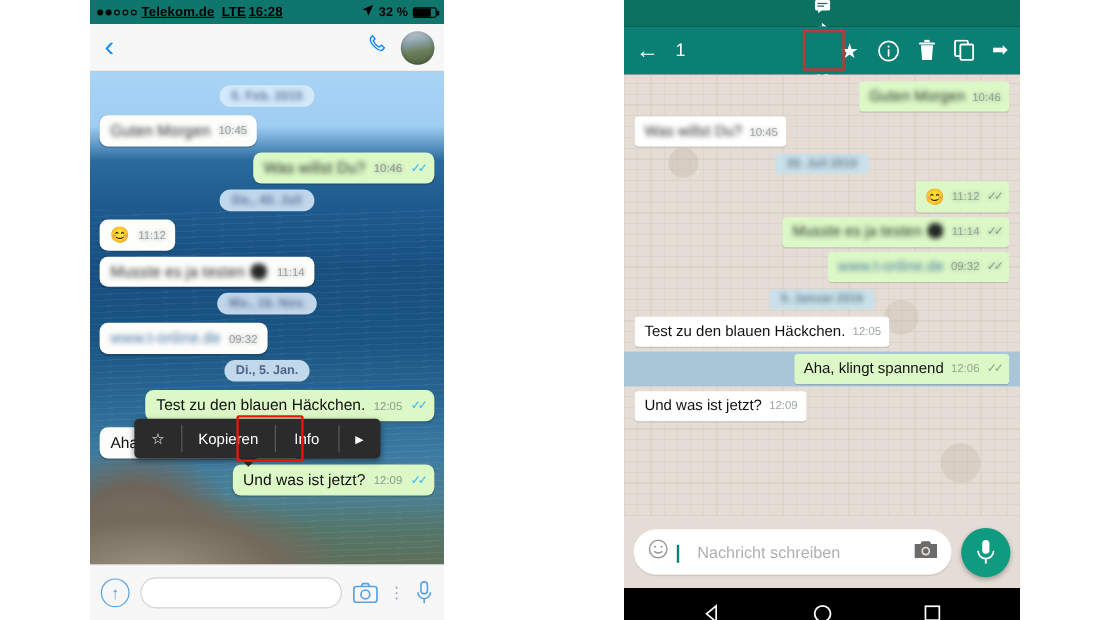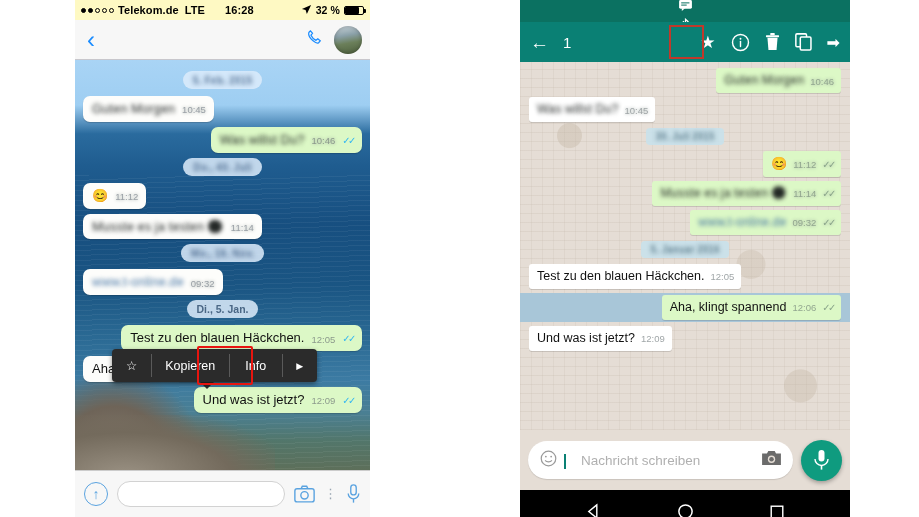--- a/index.html
+++ b/index.html
@@ -11,29 +11,29 @@
   }
   .stage { position: relative; width: 919px; height: 517px; background: #fff; }
 
   
   .phone { position: absolute; top: 0; overflow: hidden; }
   #ios-phone    { left: 75px;  width: 295px; height: 517px; background: #fff; }
   #android-phone{ left: 520px; width: 330px; height: 517px; background: #000; }
 
   
   .ios-status {
-    height: 20px; background: #fef9c3; display: flex; align-items: center;
+    height: 20px; background: #0f766e; display: flex; align-items: center;
     font-size: 11px; color: #000; padding: 0 6px; font-weight: 600;
-    letter-spacing: .1px; position: relative;
+    letter-spacing: .1px; position: relative; text-decoration: underline;
   }
   .ios-status .dots { display: flex; gap: 2px; align-items: center; margin-right: 4px; }
   .ios-status .dots i { width: 5px; height: 5px; border-radius: 50%; border: 1px solid #000; display: block; }
   .ios-status .dots i.on { background: #000; }
   .ios-status .carrier { margin-right: 6px; }
-  .ios-status .net { margin-right: 20px; }
+  .ios-status .net { margin-right: 2px; }
   .ios-status .clk { font-weight: 700; }
   .ios-status .right { position: absolute; right: 6px; display: flex; align-items: center; gap: 4px; }
   .batt { width: 20px; height: 9px; border: 1px solid #000; border-radius: 2px; position: relative; }
   .batt::after { content:""; position:absolute; right:-3px; top:2.5px; width:2px; height:4px; background:#000; border-radius:0 1px 1px 0; }
   .batt i { display:block; height:100%; background:#000; width:80%; border-radius:1px; }
 
   
   .ios-nav {
     height: 40px; background: #f7f7f7; border-bottom: 1px solid #c8c7cc;
     display: flex; align-items: center; position: relative; padding: 0 8px;

